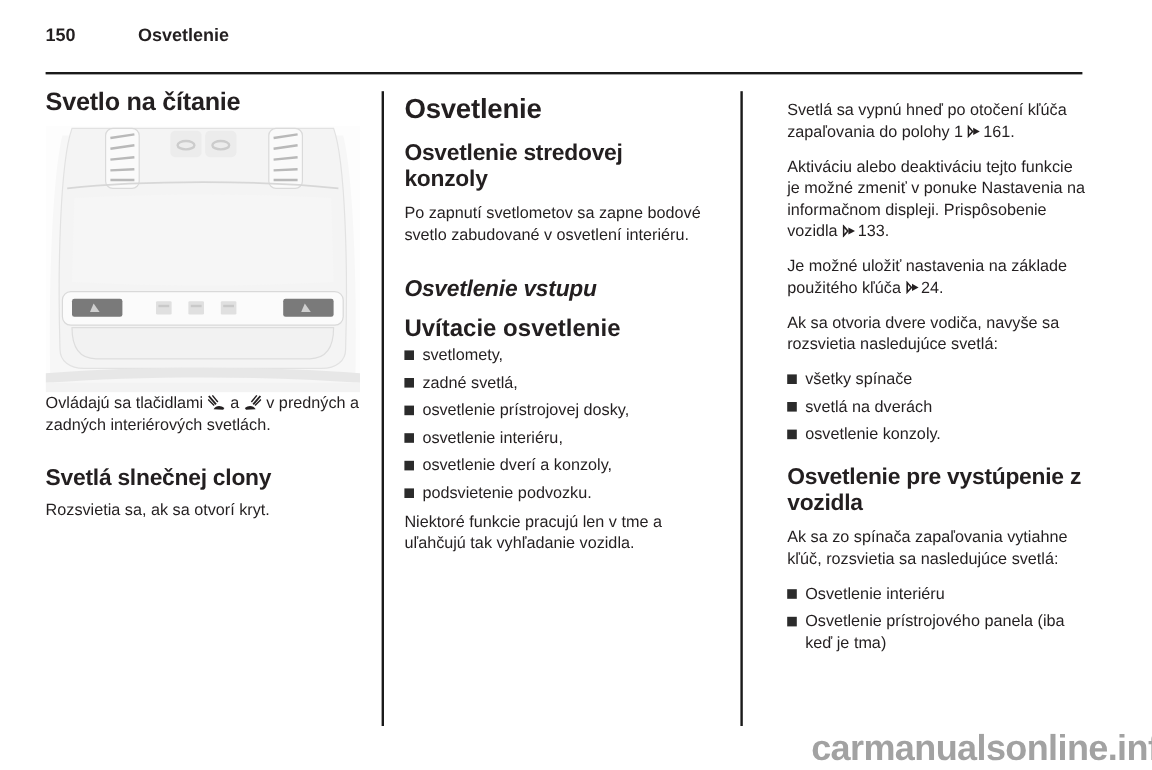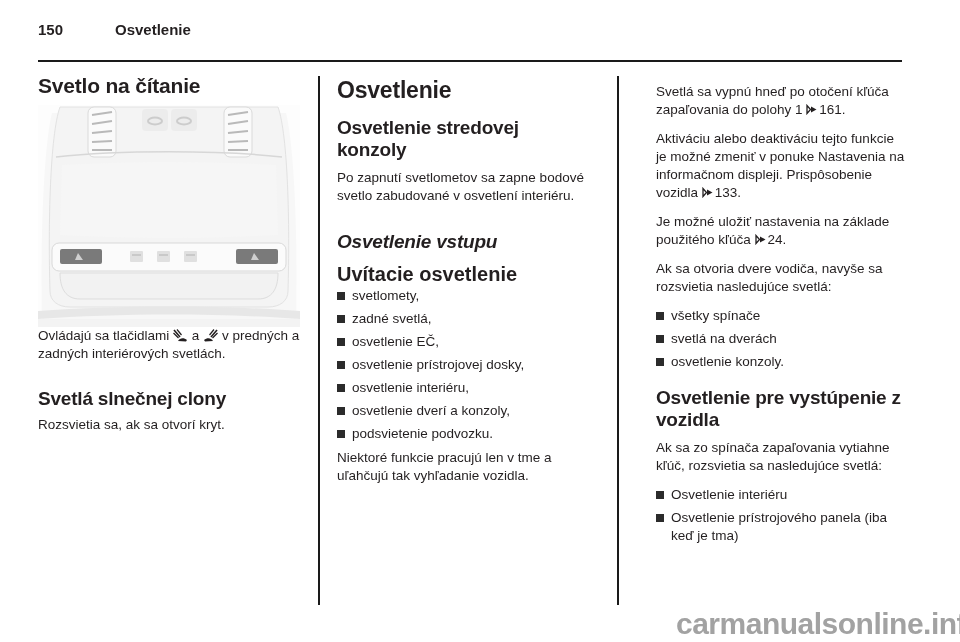--- a/index.html
+++ b/index.html
@@ -171,21 +171,20 @@
     <div class="h-big">Osvetlenie</div>
     <div class="h-sec a">Osvetlenie stredovej konzoly</div>
     <p>Po zapnutí svetlometov sa zapne bodové svetlo zabudované v osvetlení interiéru.</p>
 
     <div class="h-sec b">Osvetlenie vstupu</div>
     <div class="h-sub">Uvítacie osvetlenie</div>
 
     <ul class="blist">
       <li><span class="sq"></span><span>svetlomety,</span></li>
       <li><span class="sq"></span><span>zadné svetlá,</span></li>
-      <li><span class="sq"></span><span>osvetlenie EČ,</span></li>
       <li><span class="sq"></span><span>osvetlenie prístrojovej dosky,</span></li>
       <li><span class="sq"></span><span>osvetlenie interiéru,</span></li>
       <li><span class="sq"></span><span>osvetlenie dverí a konzoly,</span></li>
       <li><span class="sq"></span><span>podsvietenie podvozku.</span></li>
     </ul>
 
     <p>Niektoré funkcie pracujú len v tme a uľahčujú tak vyhľadanie vozidla.</p>
   </div>
 
   <div class="col col-right">

